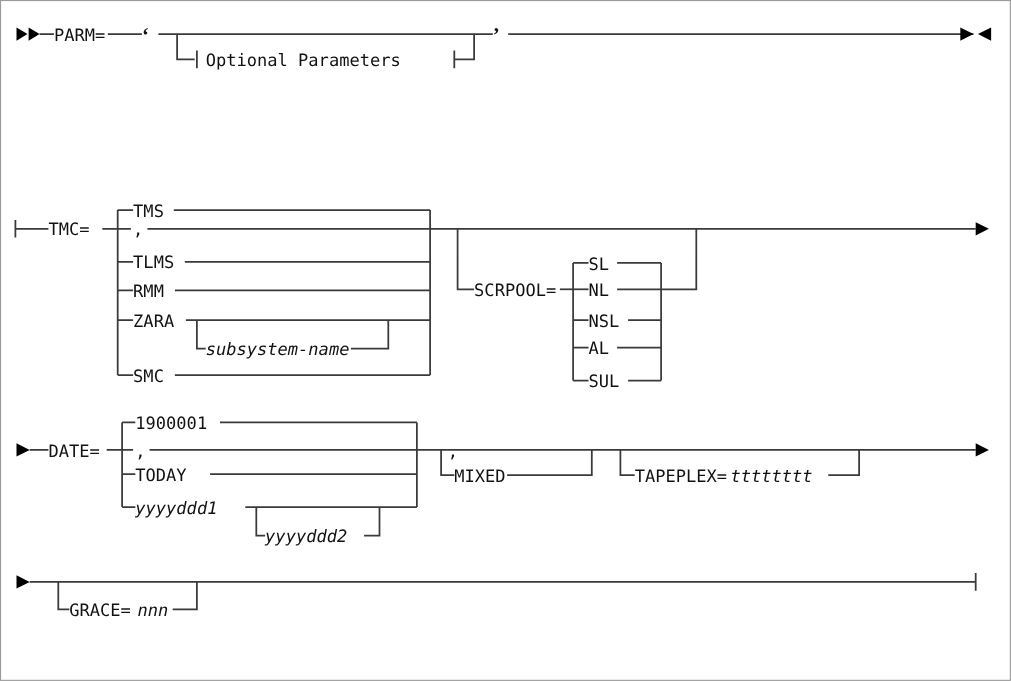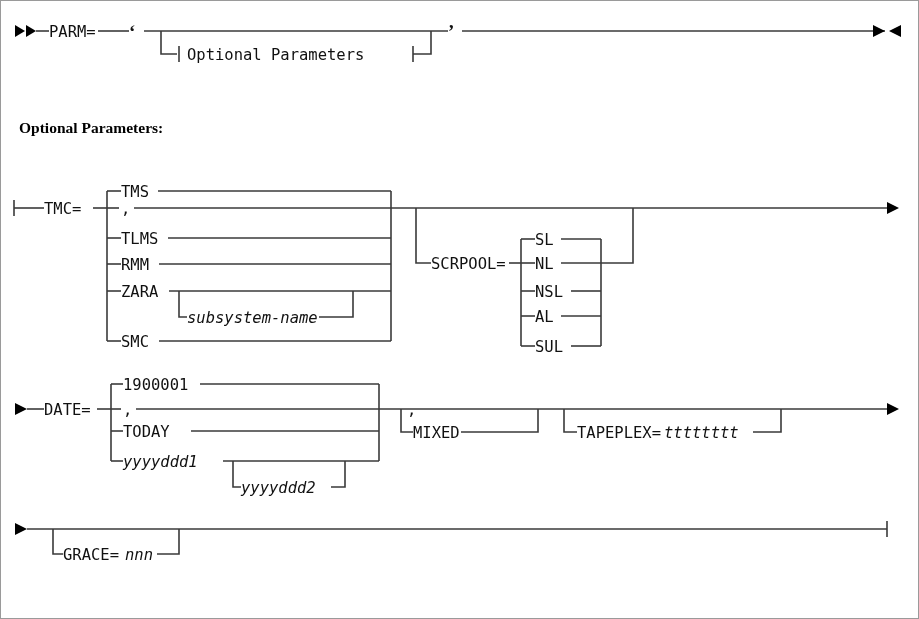--- a/index.html
+++ b/index.html
@@ -61,21 +61,20 @@
     font-size: 15.5px;
     color: #000000;
     white-space: nowrap;
   }
 </style>
 </head>
 <body>
 
 <div id="page">
 
-  <div class="section-heading" style="left:18px; top:118px;">Optional Parameters:</div>
 
   <svg class="diagram" viewBox="0 0 919 619">
 
     <g>
 
       <polygon class="arrowhead" points="14,24 24,30 14,36"></polygon>
       <polygon class="arrowhead" points="25,24 35,30 25,36"></polygon>
 
       <path class="rail" d="M35,30 L48,30"></path>
       <text class="code" x="48" y="36">PARM=</text>

